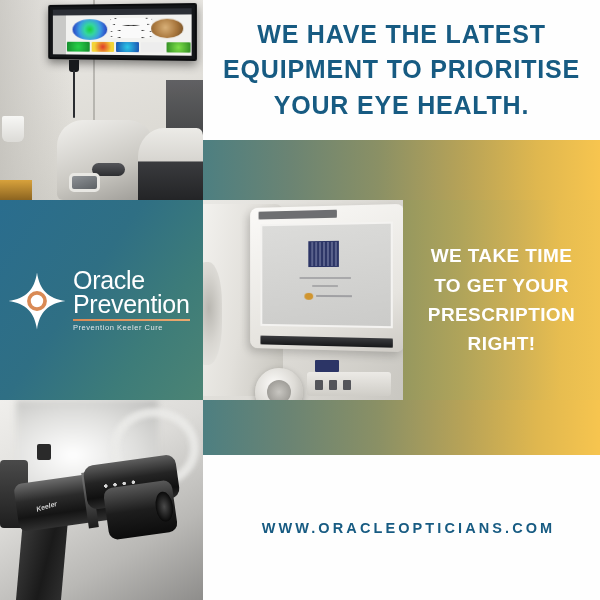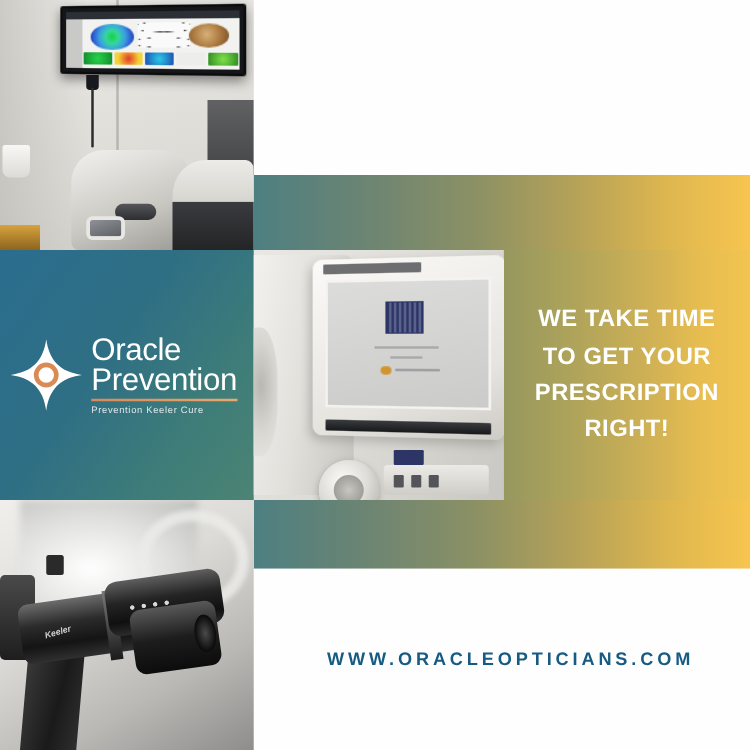--- a/index.html
+++ b/index.html
@@ -126,21 +126,21 @@
     left:203px; top:140px; width:397px; height:60px;
     background:linear-gradient(90deg,#4d7f81 0%,#6b8473 22%,#8a9065 44%,#b8a357 66%,#dfb74f 84%,#f7c54f 100%);
   }
 
   
   .logo-cell{
     left:0; top:200px; width:203px; height:200px;
     background:linear-gradient(125deg,#2a6d8e 0%,#2f6f84 42%,#3d7c79 72%,#4c8474 100%);
     display:flex; align-items:center; padding-left:6px;
   }
-  .logo-row{ display:flex; align-items:center; gap:5px; }
+  .logo-row{ display:flex; align-items:flex-end; gap:5px; }
   .logo-star{ flex:0 0 auto; width:62px; height:62px; }
   .logo-words{ display:flex; flex-direction:column; }
   .logo-l1, .logo-l2{
     color:#ffffff; font-weight:400; font-size:25px; line-height:.96;
     letter-spacing:-.3px;
   }
   .logo-rule{
     margin-top:3px; width:100%; height:1.5px;
     background:linear-gradient(90deg,#d98a55,#e9a970);
   }
@@ -365,20 +365,23 @@
     <div class="pc-cup"></div>
     <div class="pc-dark-right"></div>
     <div class="pc-instr">
       <div class="pc-instr-head"></div>
       <div class="pc-lcd"></div>
     </div>
     <div class="pc-chinrest"></div>
     <div class="pc-box-bl"></div>
   </div>
 
+  <div class="cell headline-cell">
+    <div class="headline">WE HAVE THE LATEST EQUIPMENT TO PRIORITISE YOUR EYE HEALTH.</div>
+  </div>
 
   <div class="cell band-top"></div>
 
   <div class="cell logo-cell">
     <div class="logo-row">
       <svg class="logo-star" viewBox="0 0 100 100">
         <path d="M50 4 C54 32 68 46 96 50 C68 54 54 68 50 96 C46 68 32 54 4 50 C32 46 46 32 50 4 Z" fill="#ffffff"></path>
         <circle cx="50" cy="50" r="13" fill="none" stroke="#d98a55" stroke-width="6"></circle>
       </svg>
       <div class="logo-words">

